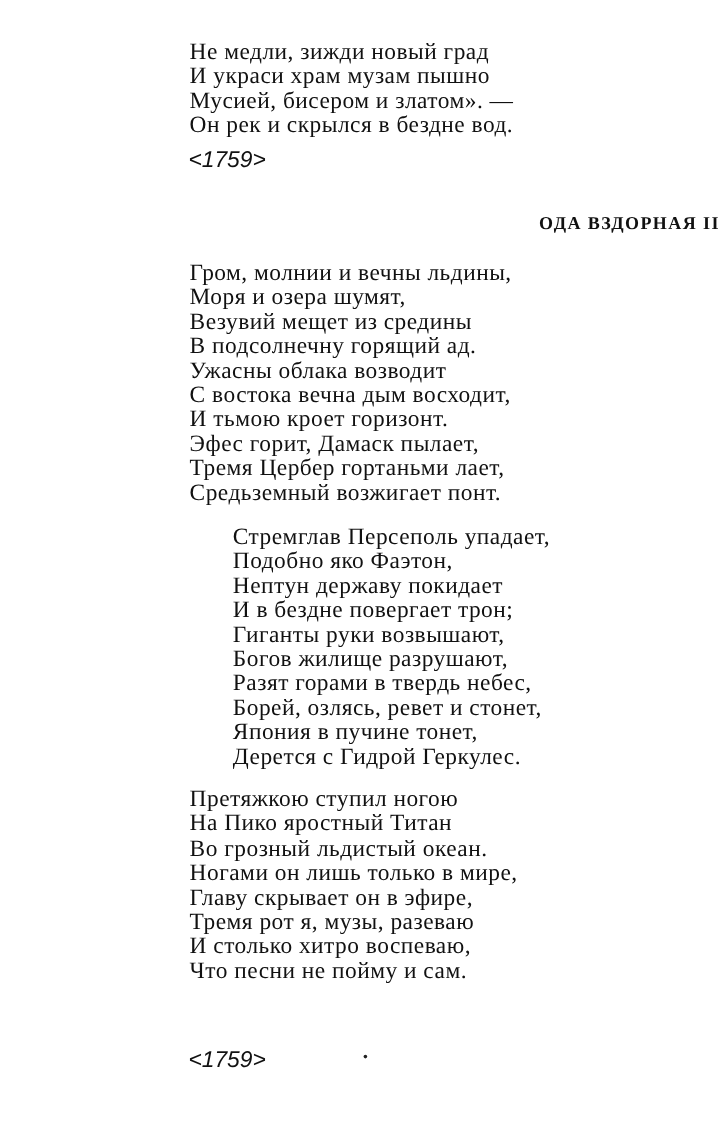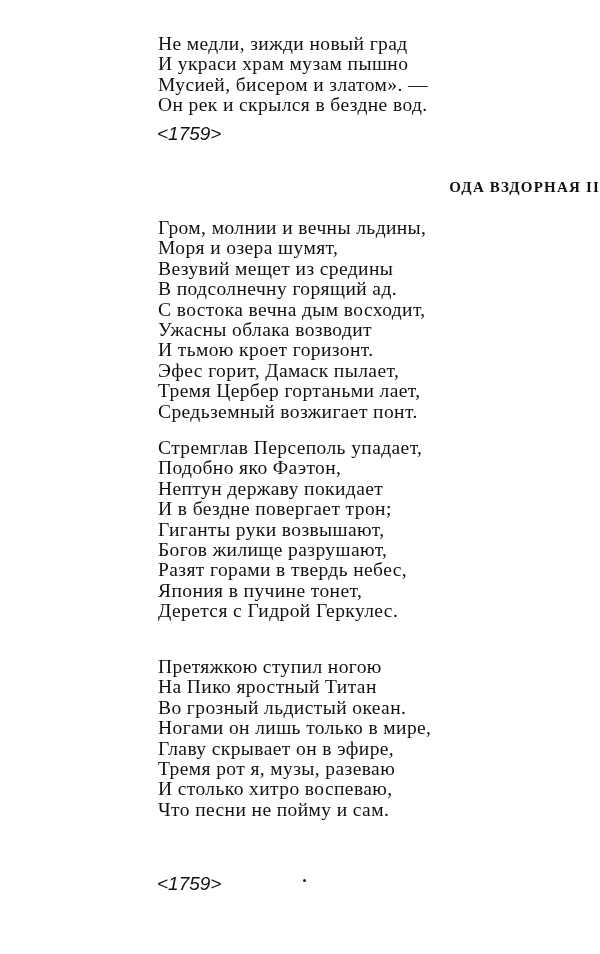--- a/index.html
+++ b/index.html
@@ -91,36 +91,37 @@
   </div>
   <div class="date" style="top:123px;">&lt;1759&gt;</div>
 
   <div class="title">ОДА ВЗДОРНАЯ II</div>
 
   <div class="block" style="top:218px;">
     <div class="line">Гром, молнии и вечны льдины,</div>
     <div class="line">Моря и озера шумят,</div>
     <div class="line">Везувий мещет из средины</div>
     <div class="line">В подсолнечну горящий ад.</div>
+    <div class="line">Ужасны облака возводит</div>
     <div class="line">С востока вечна дым восходит,</div>
-    <div class="line">Ужасны облака возводит</div>
     <div class="line">И тьмою кроет горизонт.</div>
     <div class="line">Эфес горит, Дамаск пылает,</div>
     <div class="line">Тремя Цербер гортаньми лает,</div>
     <div class="line">Средьземный возжигает понт.</div>
   </div>
 
-  <div class="block" style="top:438px;">
+  <div class="block" style="top:438px;margin-left:36px;">
     <div class="line">Стремглав Персеполь упадает,</div>
     <div class="line">Подобно яко Фаэтон,</div>
     <div class="line">Нептун державу покидает</div>
     <div class="line">И в бездне повергает трон;</div>
     <div class="line">Гиганты руки возвышают,</div>
     <div class="line">Богов жилище разрушают,</div>
     <div class="line">Разят горами в твердь небес,</div>
+    <div class="line">Борей, озлясь, ревет и стонет,</div>
     <div class="line">Япония в пучине тонет,</div>
     <div class="line">Дерется с Гидрой Геркулес.</div>
   </div>
 
   <div class="block" style="top:657px;">
     <div class="line">Претяжкою ступил ногою</div>
     <div class="line">На Пико яростный Титан</div>
     <div class="line">Во грозный льдистый океан.</div>
     <div class="line">Ногами он лишь только в мире,</div>
     <div class="line">Главу скрывает он в эфире,</div>

